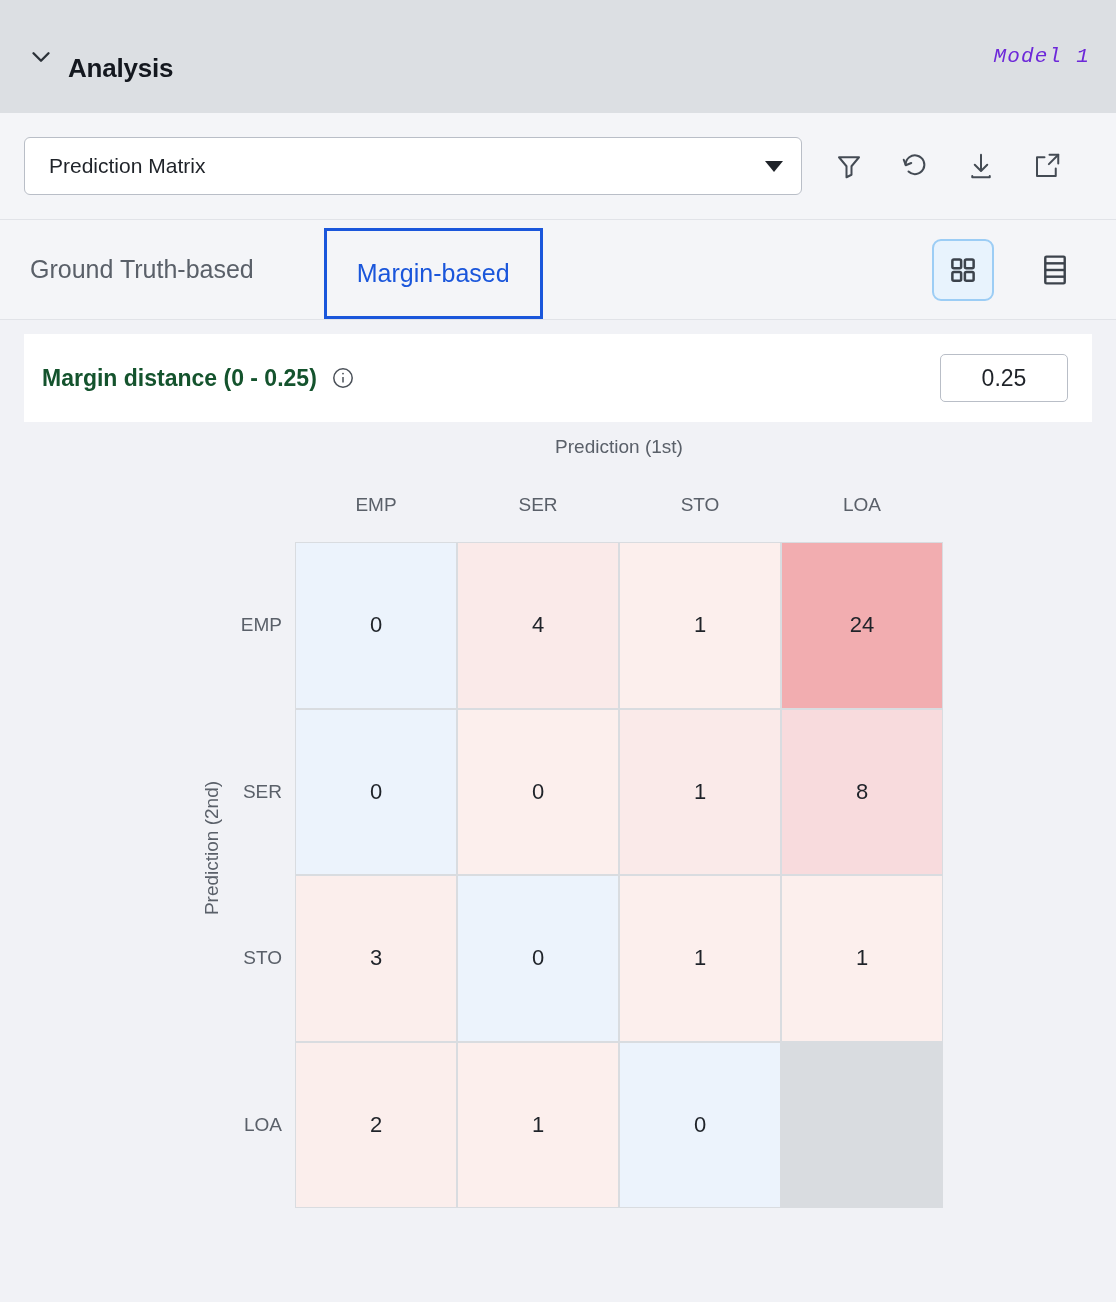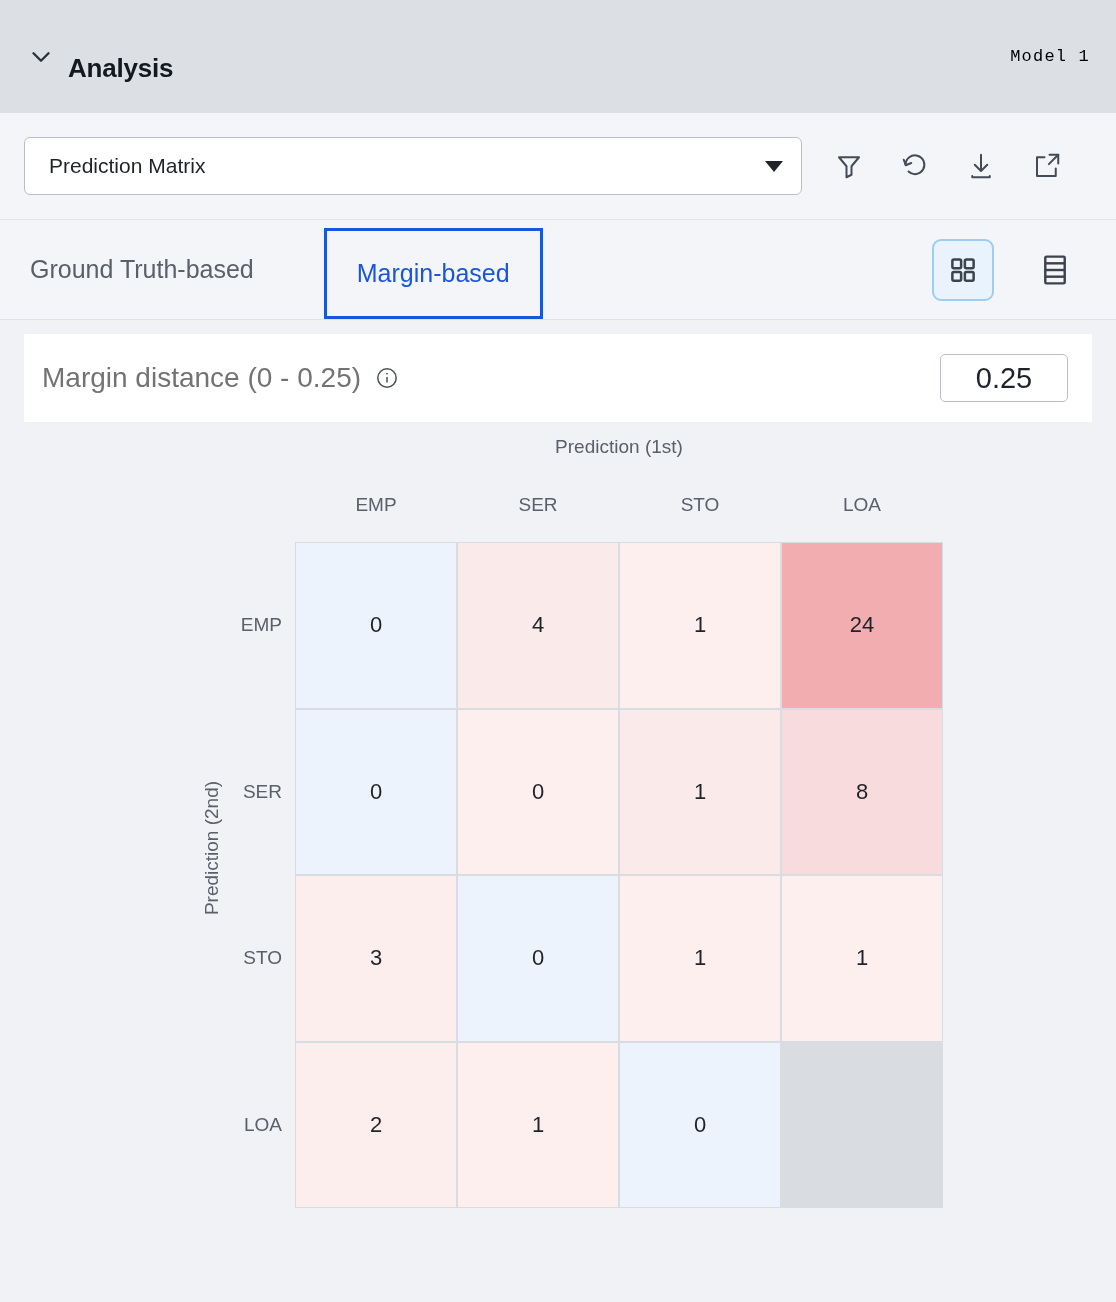--- a/index.html
+++ b/index.html
@@ -29,23 +29,24 @@
     font-size: 26px;
     font-weight: bold;
     color: #14181f;
     margin-left: 10px;
     letter-spacing: -0.2px;
     margin-top: 24px;
   }
   .model-label {
     margin-left: auto;
     font-family: "Liberation Mono", monospace;
-    font-size: 17px;
-    color: #000000;
+    font-size: 21px;
+    color: #6d28d9;
     letter-spacing: 1.2px;
+    font-style: italic;
   }
 
   
   .toolbar {
     height: 107px;
     background: #f4f5f8;
     display: flex;
     align-items: center;
     padding: 0 24px 0 24px;
     border-bottom: 1px solid #e1e3e8;
@@ -136,42 +137,43 @@
     background: #f1f2f6;
   }
   .margin-row {
     height: 88px;
     background: #ffffff;
     display: flex;
     align-items: center;
     padding: 0 24px 0 18px;
   }
   .margin-label {
-    font-size: 28px;
-    color: #737373;
+    font-size: 23px;
+    color: #14532d;
+    font-weight: bold;
   }
   .info-icon {
     margin-left: 14px;
     width: 24px; height: 24px;
     display: inline-flex;
     align-items: center; justify-content: center;
     cursor: pointer;
     color: #4a5058;
   }
   .margin-value {
     margin-left: auto;
     width: 128px;
     height: 48px;
     border: 1px solid #b9bec7;
     border-radius: 5px;
     background: #fff;
     display: flex;
     align-items: center;
     justify-content: center;
-    font-size: 29px;
+    font-size: 23px;
     color: #1f2329;
     cursor: text;
   }
 
   
   .matrix-area {
     position: relative;
     height: 862px;
     background: #f1f2f6;
   }

